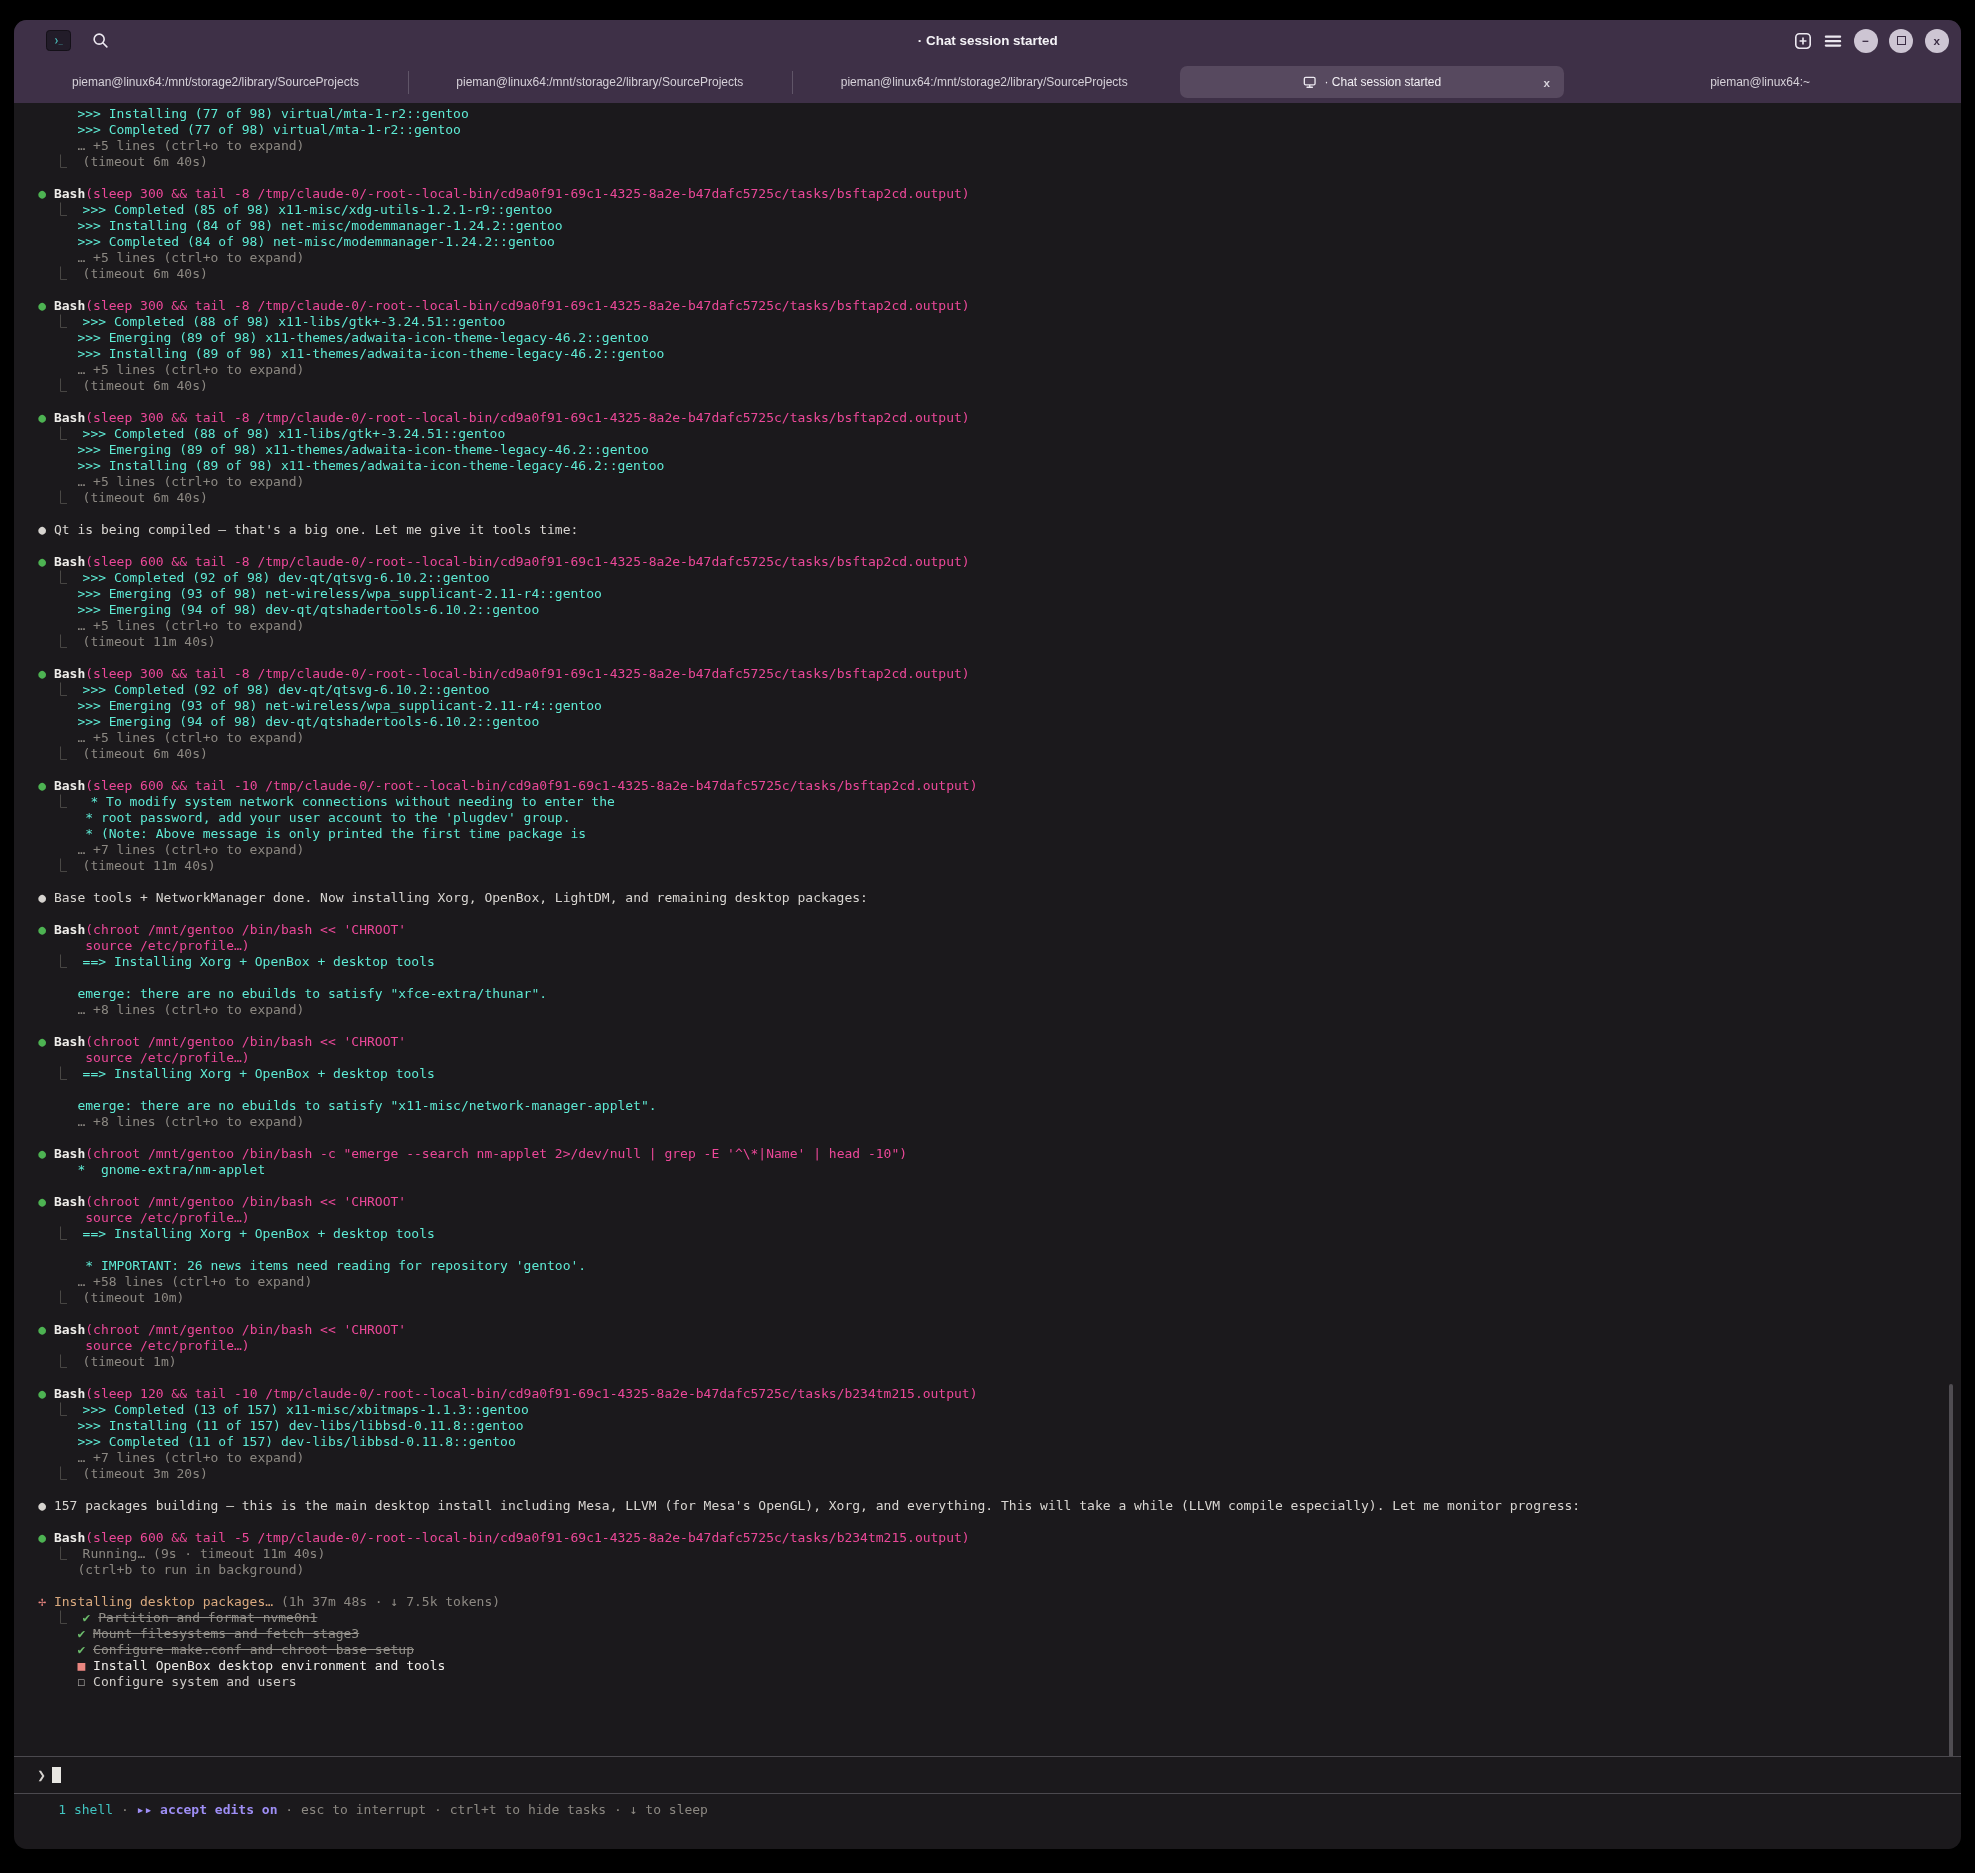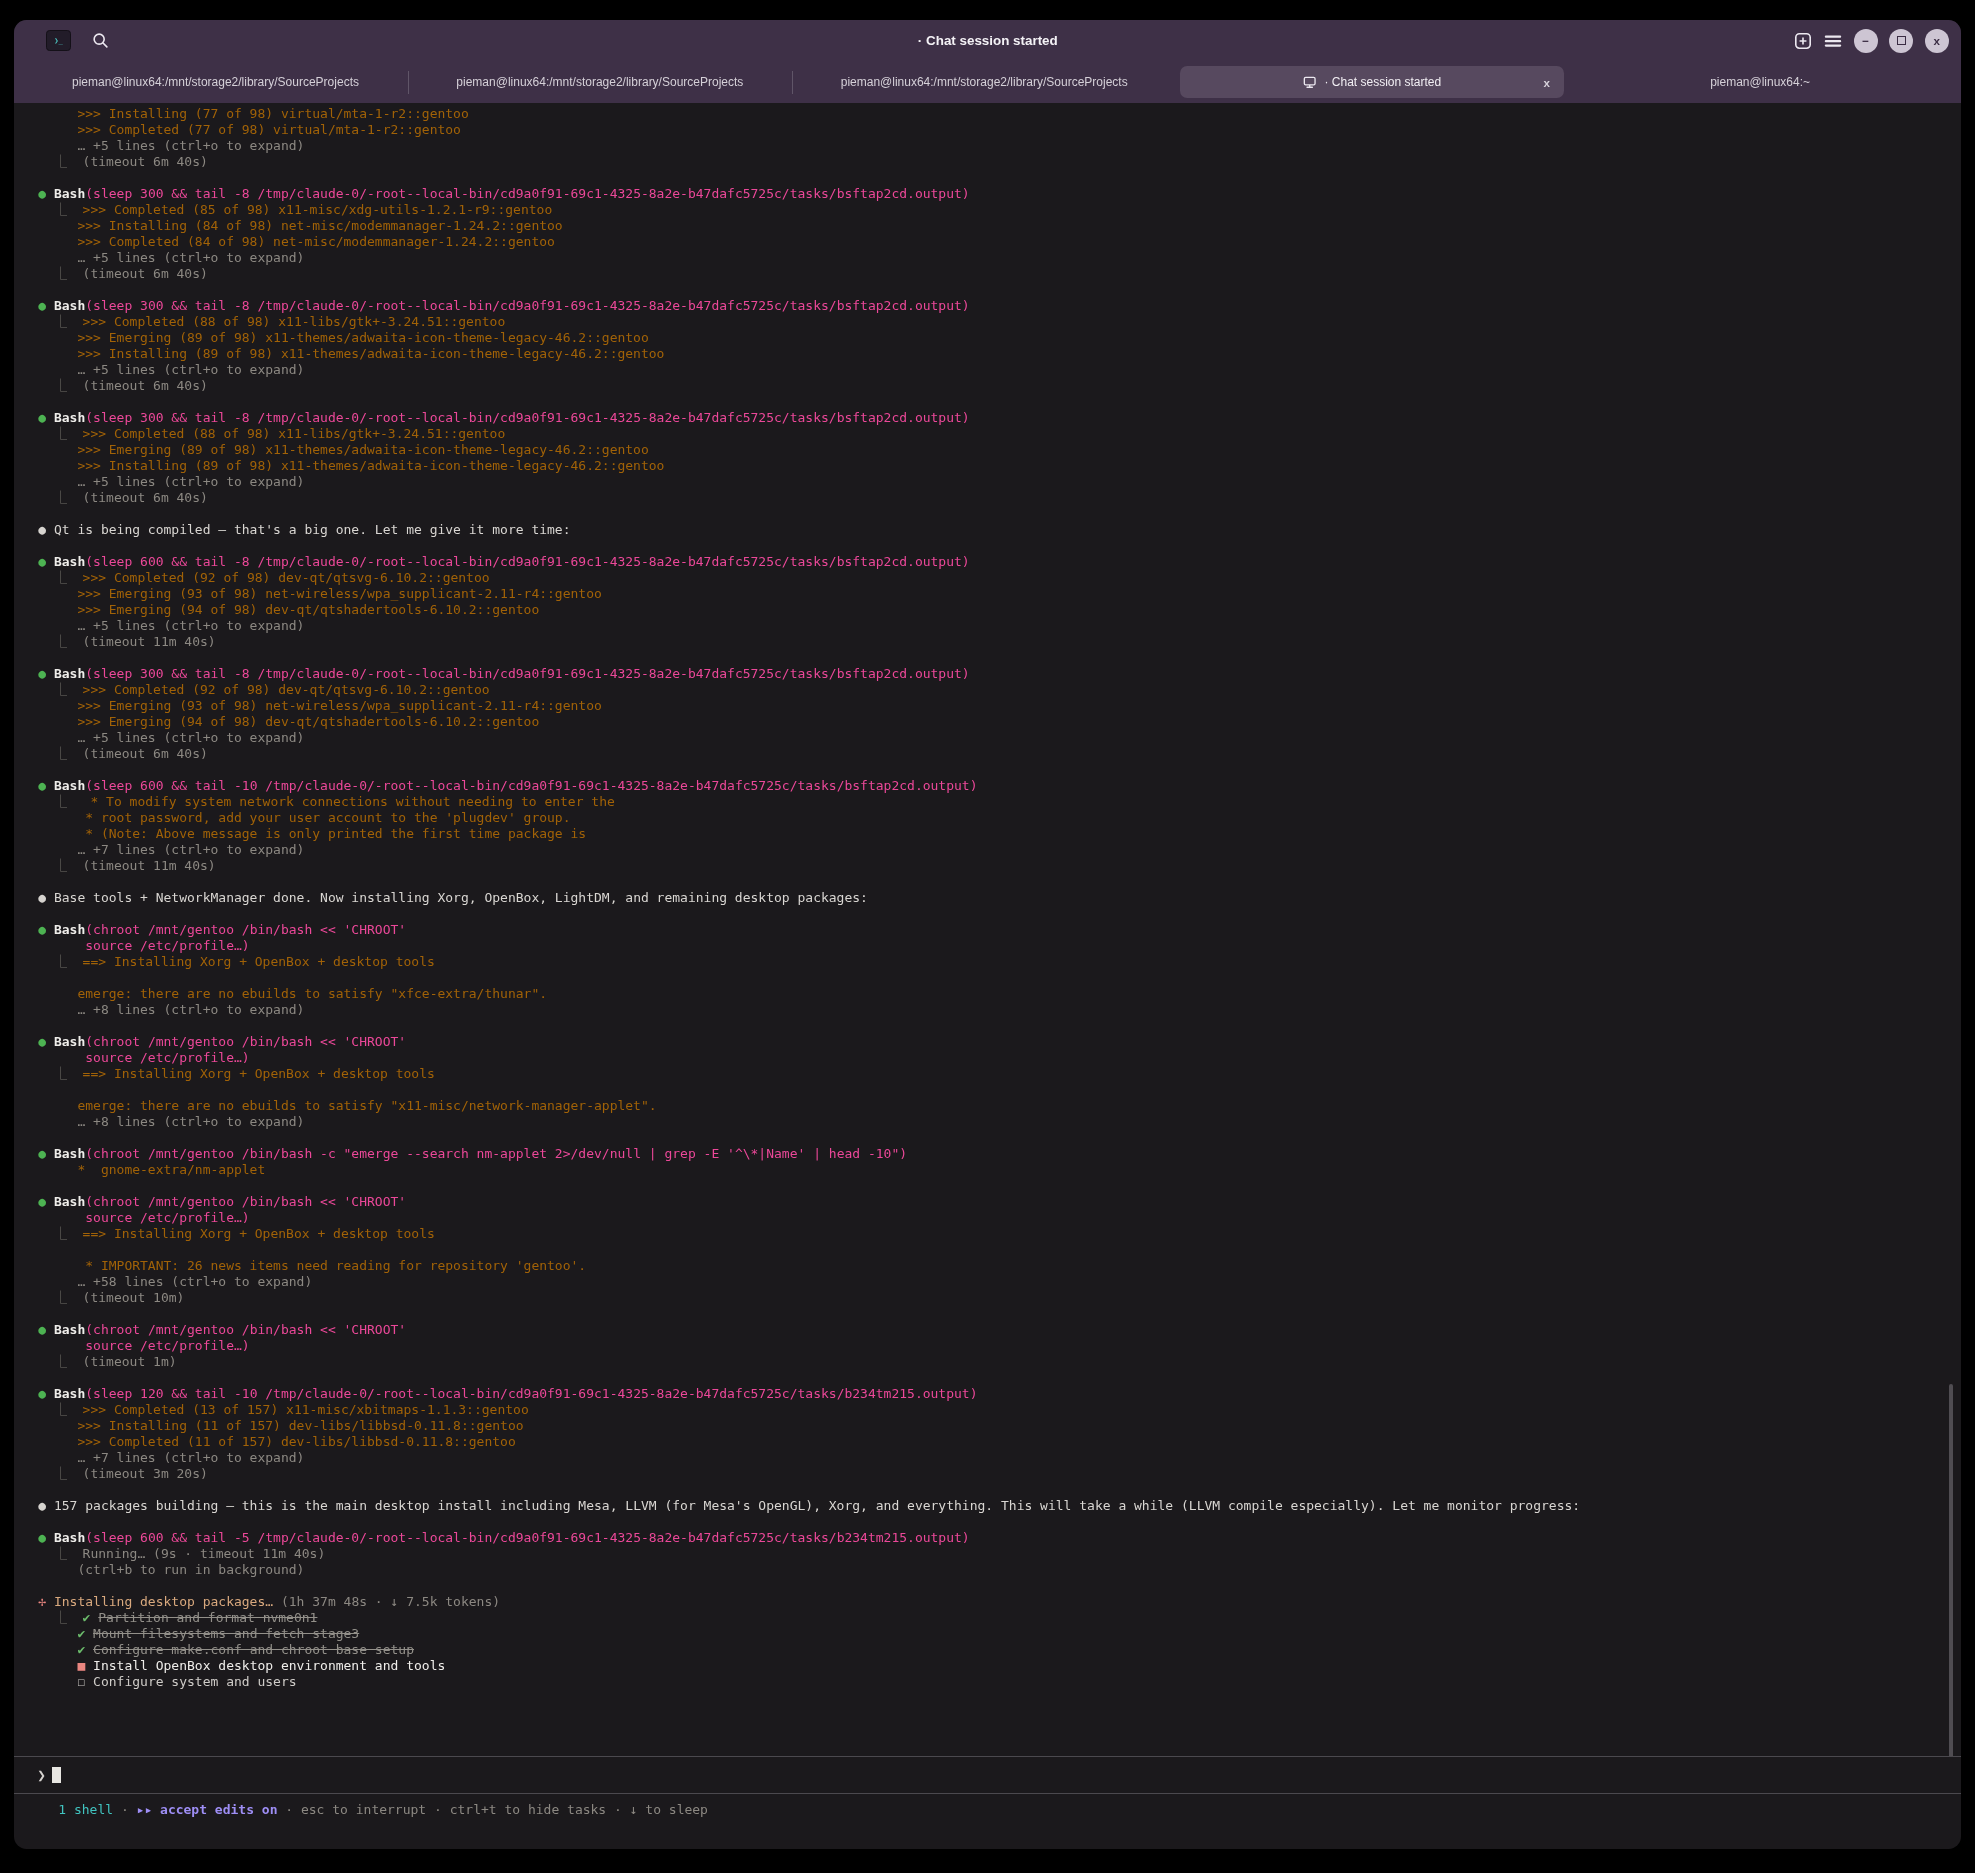--- a/index.html
+++ b/index.html
@@ -37,21 +37,21 @@
        color:#d8d3dc;font-size:11.6px;font-weight:bold;}
   
   #terminal{flex:1 1 auto;overflow:hidden;position:relative;padding:3.6px 23px 0 24px;}
   .line{white-space:pre;font-family:"DejaVu Sans Mono",monospace;
         font-size:13px;line-height:16px;}
   .s-gdot{color:#4db352}
   .s-wdot{color:#d6d3cf}
   .s-bold{color:#efedea;font-weight:bold}
   .s-cmd{color:#ec4899}
   .s-msg{color:#d9d6d2}
-  .s-out{color:#a16207}
+  .s-out{color:#5eead4}
   .s-dim{color:#8c8882}
   .s-lmark{color:#716e68}
   .s-star{color:#ea8680}
   .s-ttitle{color:#d9a97e}
   .s-check{color:#6cbc6c}
   .s-done{color:#93908a;text-decoration:line-through}
   .s-csq{color:#ea8680}
   .s-cur{color:#efedea;font-weight:normal}
   .s-obox{color:#c6c3bf}
   .s-open{color:#cfccc8}
@@ -162,21 +162,21 @@
       <div class="line"><span class="s-dim">     … +5 lines (ctrl+o to expand)</span></div>
       <div class="line"><span class="s-lmark">  ⎿  </span><span class="s-dim">(timeout 6m 40s)</span></div>
       <div class="line">&nbsp;</div>
       <div class="line"><span class="s-gdot">● </span><span class="s-bold">Bash</span><span class="s-cmd">(sleep 300 &amp;&amp; tail -8 /tmp/claude-0/-root--local-bin/cd9a0f91-69c1-4325-8a2e-b47dafc5725c/tasks/bsftap2cd.output)</span></div>
       <div class="line"><span class="s-lmark">  ⎿  </span><span class="s-out">&gt;&gt;&gt; Completed (88 of 98) x11-libs/gtk+-3.24.51::gentoo</span></div>
       <div class="line"><span class="s-out">     &gt;&gt;&gt; Emerging (89 of 98) x11-themes/adwaita-icon-theme-legacy-46.2::gentoo</span></div>
       <div class="line"><span class="s-out">     &gt;&gt;&gt; Installing (89 of 98) x11-themes/adwaita-icon-theme-legacy-46.2::gentoo</span></div>
       <div class="line"><span class="s-dim">     … +5 lines (ctrl+o to expand)</span></div>
       <div class="line"><span class="s-lmark">  ⎿  </span><span class="s-dim">(timeout 6m 40s)</span></div>
       <div class="line">&nbsp;</div>
-      <div class="line"><span class="s-wdot">● </span><span class="s-msg">Qt is being compiled — that's a big one. Let me give it more time:</span></div>
+      <div class="line"><span class="s-wdot">● </span><span class="s-msg">Qt is being compiled — that's a big one. Let me give it tools time:</span></div>
       <div class="line">&nbsp;</div>
       <div class="line"><span class="s-gdot">● </span><span class="s-bold">Bash</span><span class="s-cmd">(sleep 600 &amp;&amp; tail -8 /tmp/claude-0/-root--local-bin/cd9a0f91-69c1-4325-8a2e-b47dafc5725c/tasks/bsftap2cd.output)</span></div>
       <div class="line"><span class="s-lmark">  ⎿  </span><span class="s-out">&gt;&gt;&gt; Completed (92 of 98) dev-qt/qtsvg-6.10.2::gentoo</span></div>
       <div class="line"><span class="s-out">     &gt;&gt;&gt; Emerging (93 of 98) net-wireless/wpa_supplicant-2.11-r4::gentoo</span></div>
       <div class="line"><span class="s-out">     &gt;&gt;&gt; Emerging (94 of 98) dev-qt/qtshadertools-6.10.2::gentoo</span></div>
       <div class="line"><span class="s-dim">     … +5 lines (ctrl+o to expand)</span></div>
       <div class="line"><span class="s-lmark">  ⎿  </span><span class="s-dim">(timeout 11m 40s)</span></div>
       <div class="line">&nbsp;</div>
       <div class="line"><span class="s-gdot">● </span><span class="s-bold">Bash</span><span class="s-cmd">(sleep 300 &amp;&amp; tail -8 /tmp/claude-0/-root--local-bin/cd9a0f91-69c1-4325-8a2e-b47dafc5725c/tasks/bsftap2cd.output)</span></div>
       <div class="line"><span class="s-lmark">  ⎿  </span><span class="s-out">&gt;&gt;&gt; Completed (92 of 98) dev-qt/qtsvg-6.10.2::gentoo</span></div>

